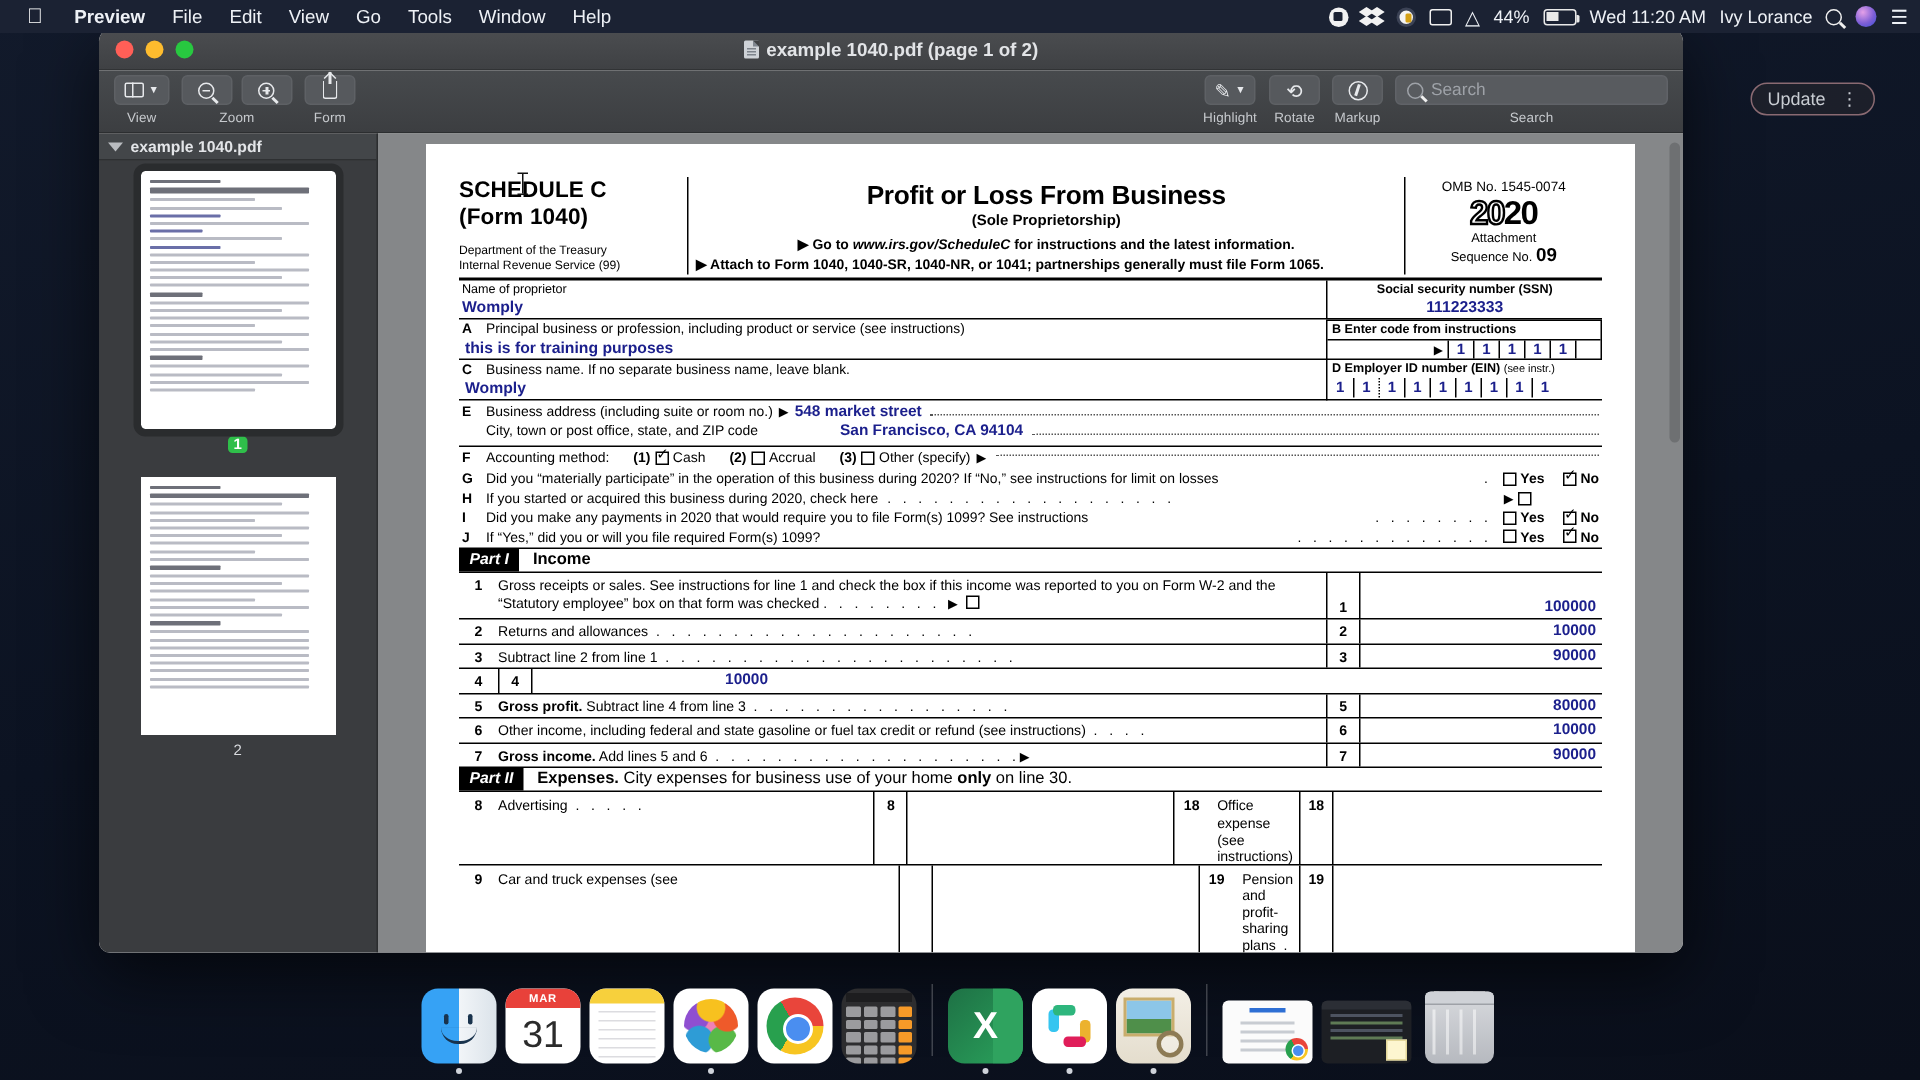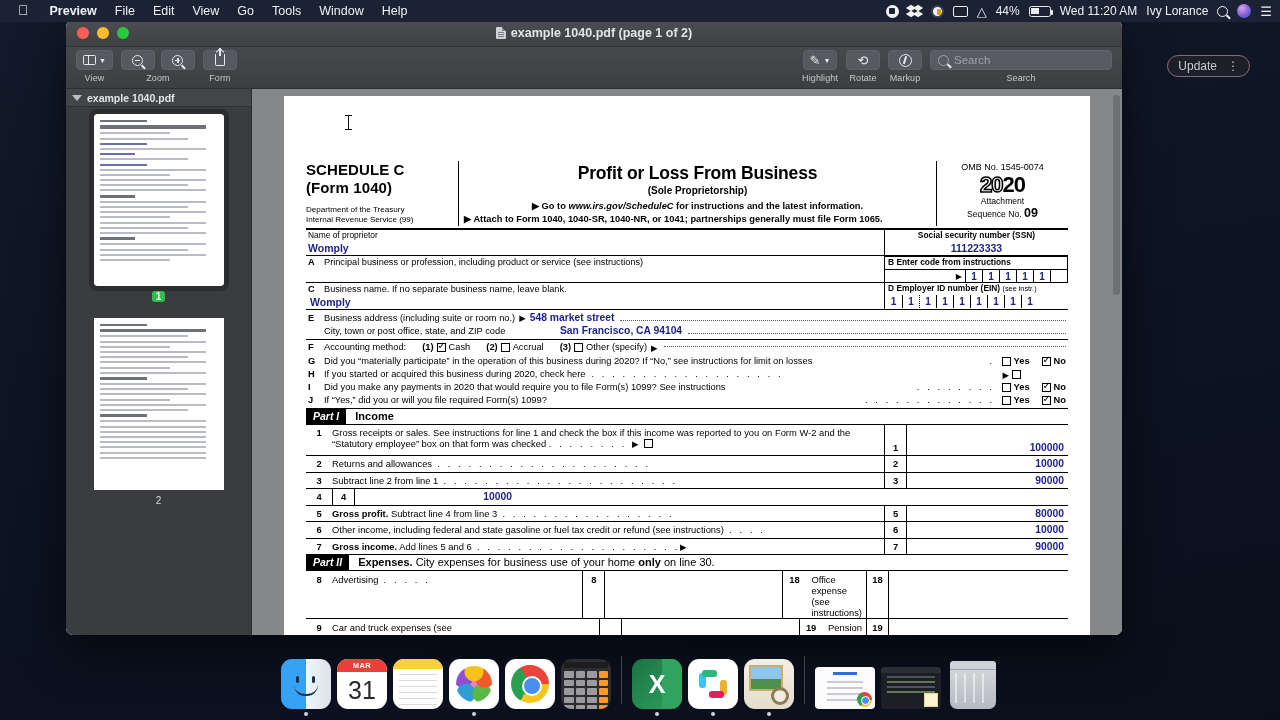--- a/index.html
+++ b/index.html
@@ -232,21 +232,21 @@
     position: relative;
   }
   .caret {
     position: absolute; left: 64px; top: 20px; width: 1px; height: 13px; background: #111;
   }
   .caret::before, .caret::after {
     content:""; position:absolute; left:-3px; width:7px; height:1.4px; background:#111;
   }
   .caret::before { top:-1px; } .caret::after { bottom:-1px; }
 
-  .hdr { display: flex; border-bottom: 2.4px solid #000; padding-bottom: 2px; margin-top: 43px; }
+  .hdr { display: flex; border-bottom: 2.4px solid #000; padding-bottom: 2px; }
   .hdr-left { width: 152px; padding-right: 6px; }
   .hdr-left .sch { font-size: 15px; font-weight: bold; letter-spacing:.1px; }
   .hdr-left .dept { font-size: 8.1px; margin-top: 9px; line-height: 1.25; }
   .hdr-mid { flex: 1; border-left: 1.6px solid #000; padding: 2px 5px 0 5px; text-align: center; }
   .hdr-mid .t1 { font-size: 17.5px; font-weight: bold; letter-spacing: -.2px; }
   .hdr-mid .t2 { font-size: 10px; font-weight: bold; margin-top: 1px; }
   .hdr-mid .t3 { font-size: 9.3px; font-weight: bold; margin-top: 5px; }
   .hdr-mid .t3 em { font-style: italic; }
   .hdr-mid .t4 { font-size: 9.3px; font-weight: bold; margin-top: 2px; text-align: left; }
   .hdr-right { width: 132px; border-left: 1.6px solid #000; text-align: center; padding-top: 1px; }
@@ -646,20 +646,21 @@
           </div>
           <div class="cell-r ctr">
             <div class="lbl" style="font-weight:bold;">Social security number (SSN)</div>
             <div class="val blue">111223333</div>
           </div>
         </div>
 
         <div class="rowline" style="border-bottom:none;">
           <div class="cell-l" style="border-bottom:1px solid #000;">
             <div class="lbl" style="font-size:9.2px;"><span class="ltr">A</span><span>Principal business or profession, including product or service (see instructions)</span></div>
+            <div class="val blue" style="padding-left:2px;">this is for training purposes</div>
           </div>
           <div class="cell-r boxB" style="padding:0;">
             <div class="lbl" style="font-weight:bold;padding:1px 3px;"><span>B</span> <span>Enter code from instructions</span></div>
             <div class="digitbox" style="border-top:1px solid #000;">
               <span style="flex:1;text-align:right;font-size:8px;padding-right:3px;line-height:13px;">▶</span>
               <span class="dg">1</span>
               <span class="dg">1</span>
               <span class="dg">1</span>
               <span class="dg">1</span>
               <span class="dg">1</span>

